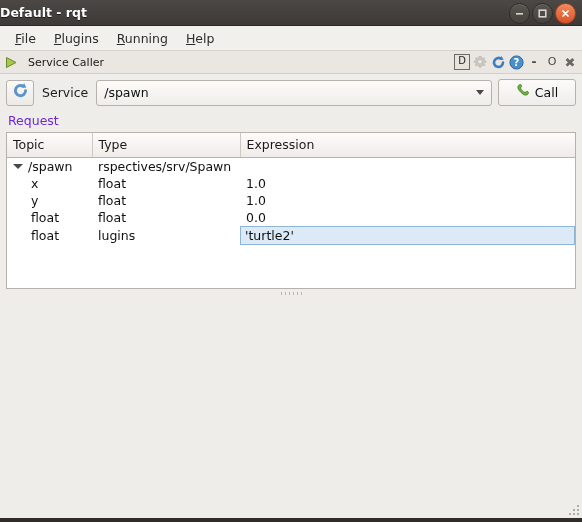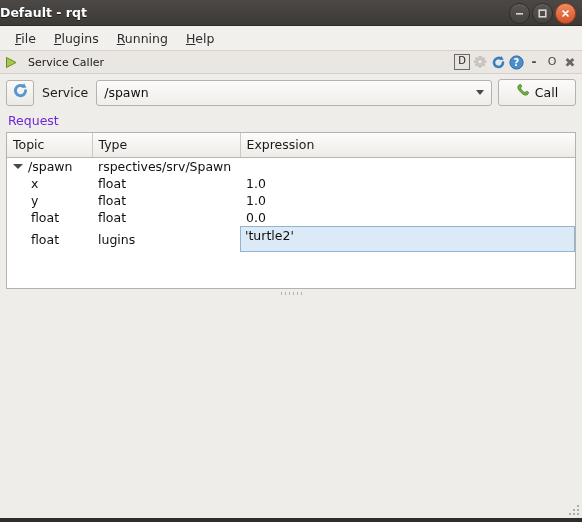--- a/index.html
+++ b/index.html
@@ -226,21 +226,21 @@
     border-right: 5px solid transparent;
     border-top: 5.5px solid #4a4744;
     vertical-align: middle;
     margin-right: 5px;
     margin-bottom: 2px;
   }
   .editor-cell {
     background: #dbeaf6;
     border: 1px solid #91b4d1;
     box-sizing: border-box;
-    height: 26px;
+    height: 19px;
     line-height: 17px;
     padding-left: 4px !important;
     color: #111;
   }
   .editor-cell-wrap { padding: 0 !important; }
 
   
   .splitter {
     height: 9px;
     flex: 0 0 auto;

